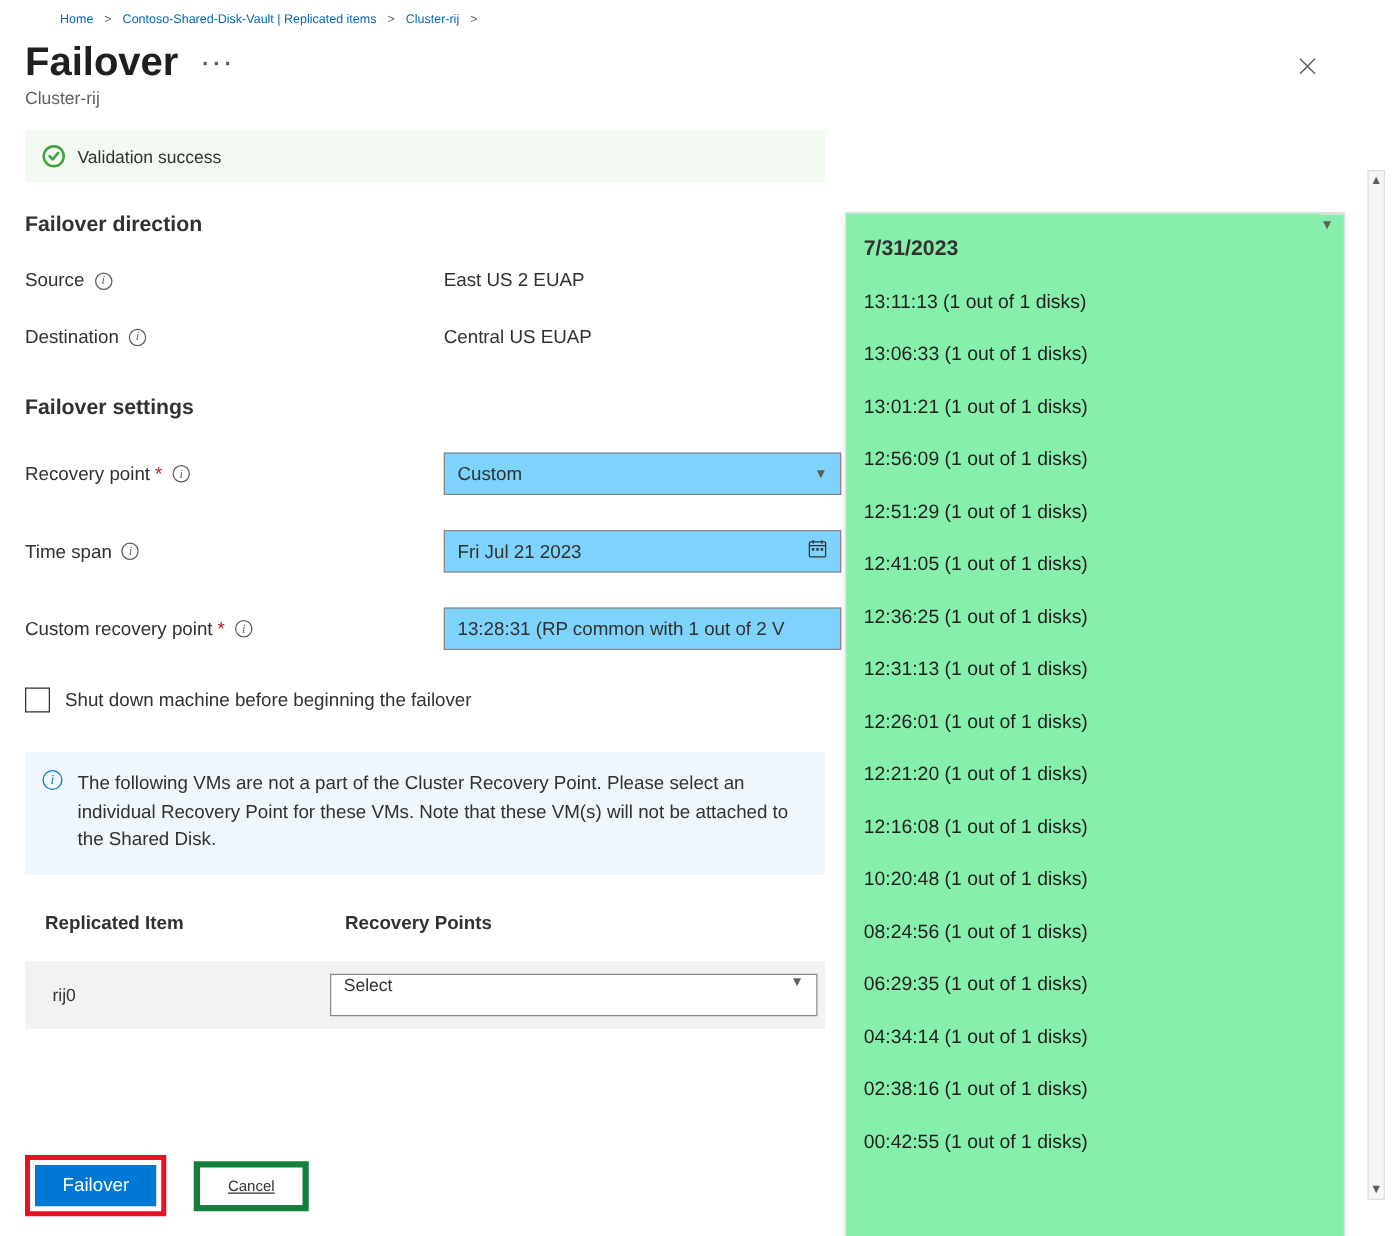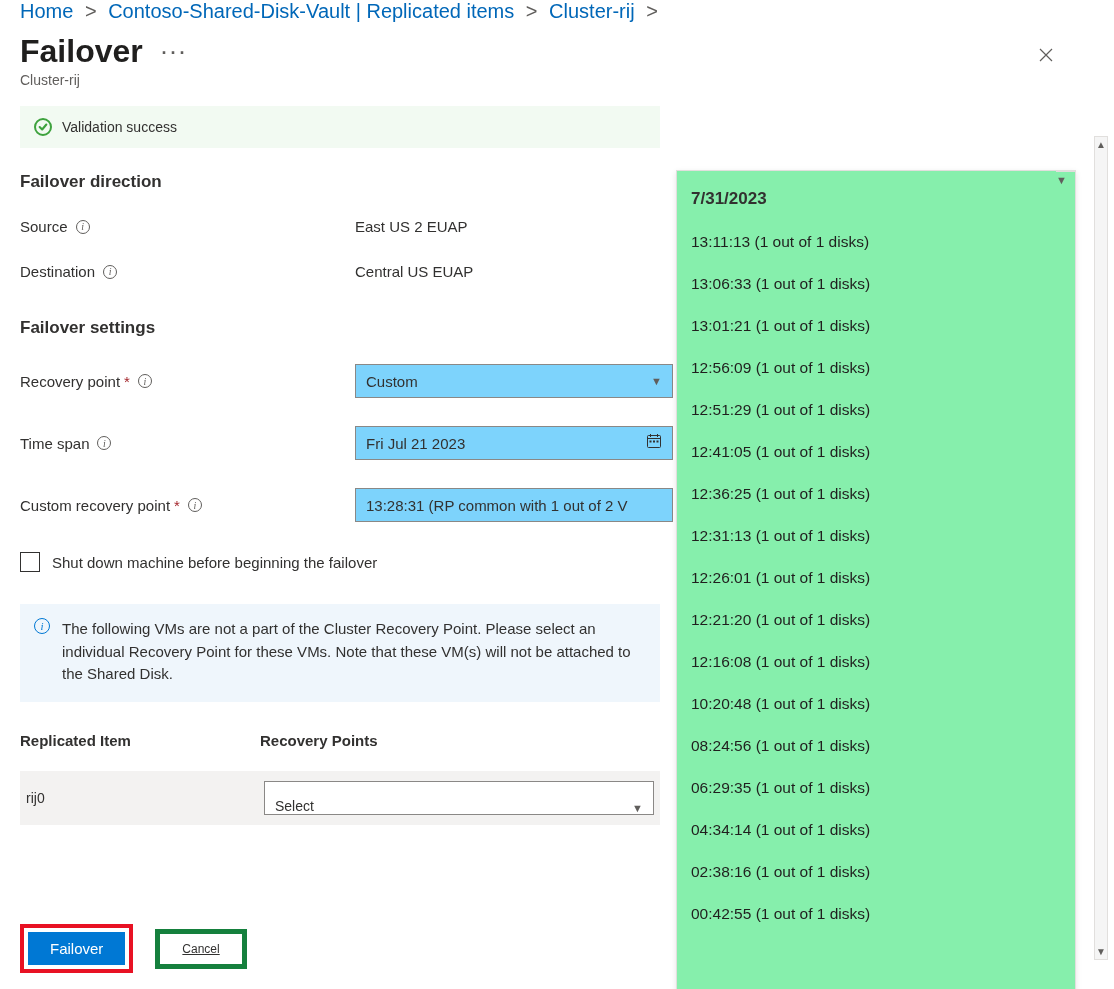--- a/index.html
+++ b/index.html
@@ -9,22 +9,23 @@
     color: #323130;
     background: #ffffff;
     width: 1114px;
     height: 989px;
     position: relative;
     overflow: hidden;
   }
 
   
   .breadcrumb {
-    padding: 0 20px 6px;
-    font-size: 20px;
+    padding: 10px 20px 6px;
+    font-size: 10px;
+    margin-left: 28px;
   }
   .breadcrumb a { color: #0067b8; text-decoration: none; cursor: pointer; }
   .breadcrumb .sep { color: #605e5c; margin: 0 6px; }
 
   
   .header {
     padding: 4px 20px 0;
     display: flex;
     align-items: flex-start;
   }
@@ -101,29 +102,29 @@
   .info-box .info-circle {
     position: absolute; left: 14px; top: 14px;
     width: 16px; height: 16px; border: 1.5px solid #0078d4; border-radius: 50%;
     display: inline-flex; align-items: center; justify-content: center;
     color: #0078d4; font-size: 11px; font-style: italic; font-family: Georgia, serif;
   }
 
   
   .tbl { margin: 22px 20px 0; width: 640px; }
   .tbl-head { display: flex; font-weight: 600; font-size: 15px; padding: 8px 0; }
-  .tbl-col1 { width: 240px; }
+  .tbl-col1 { width: 240px; margin-left: 16px; }
   .tbl-col2 { flex: 1; }
   .tbl-row {
     display: flex; align-items: center;
     background: #f3f2f1; padding: 10px 6px; margin-top: 14px;
   }
   .tbl-row .select-box {
     width: 390px; height: 34px; background: #fff;
-    border: 1px solid #8a8886; display:flex; align-items:flex-end; justify-content:space-between;
+    border: 1px solid #8a8886; display:flex; align-items:flex-start; justify-content:space-between;
     padding: 0 10px; cursor:pointer;
   }
 
   
   .footer {
     position: absolute; left: 0; bottom: 16px;
     padding: 0 20px;
     display: flex; gap: 22px;
   }
   .btn-primary {

